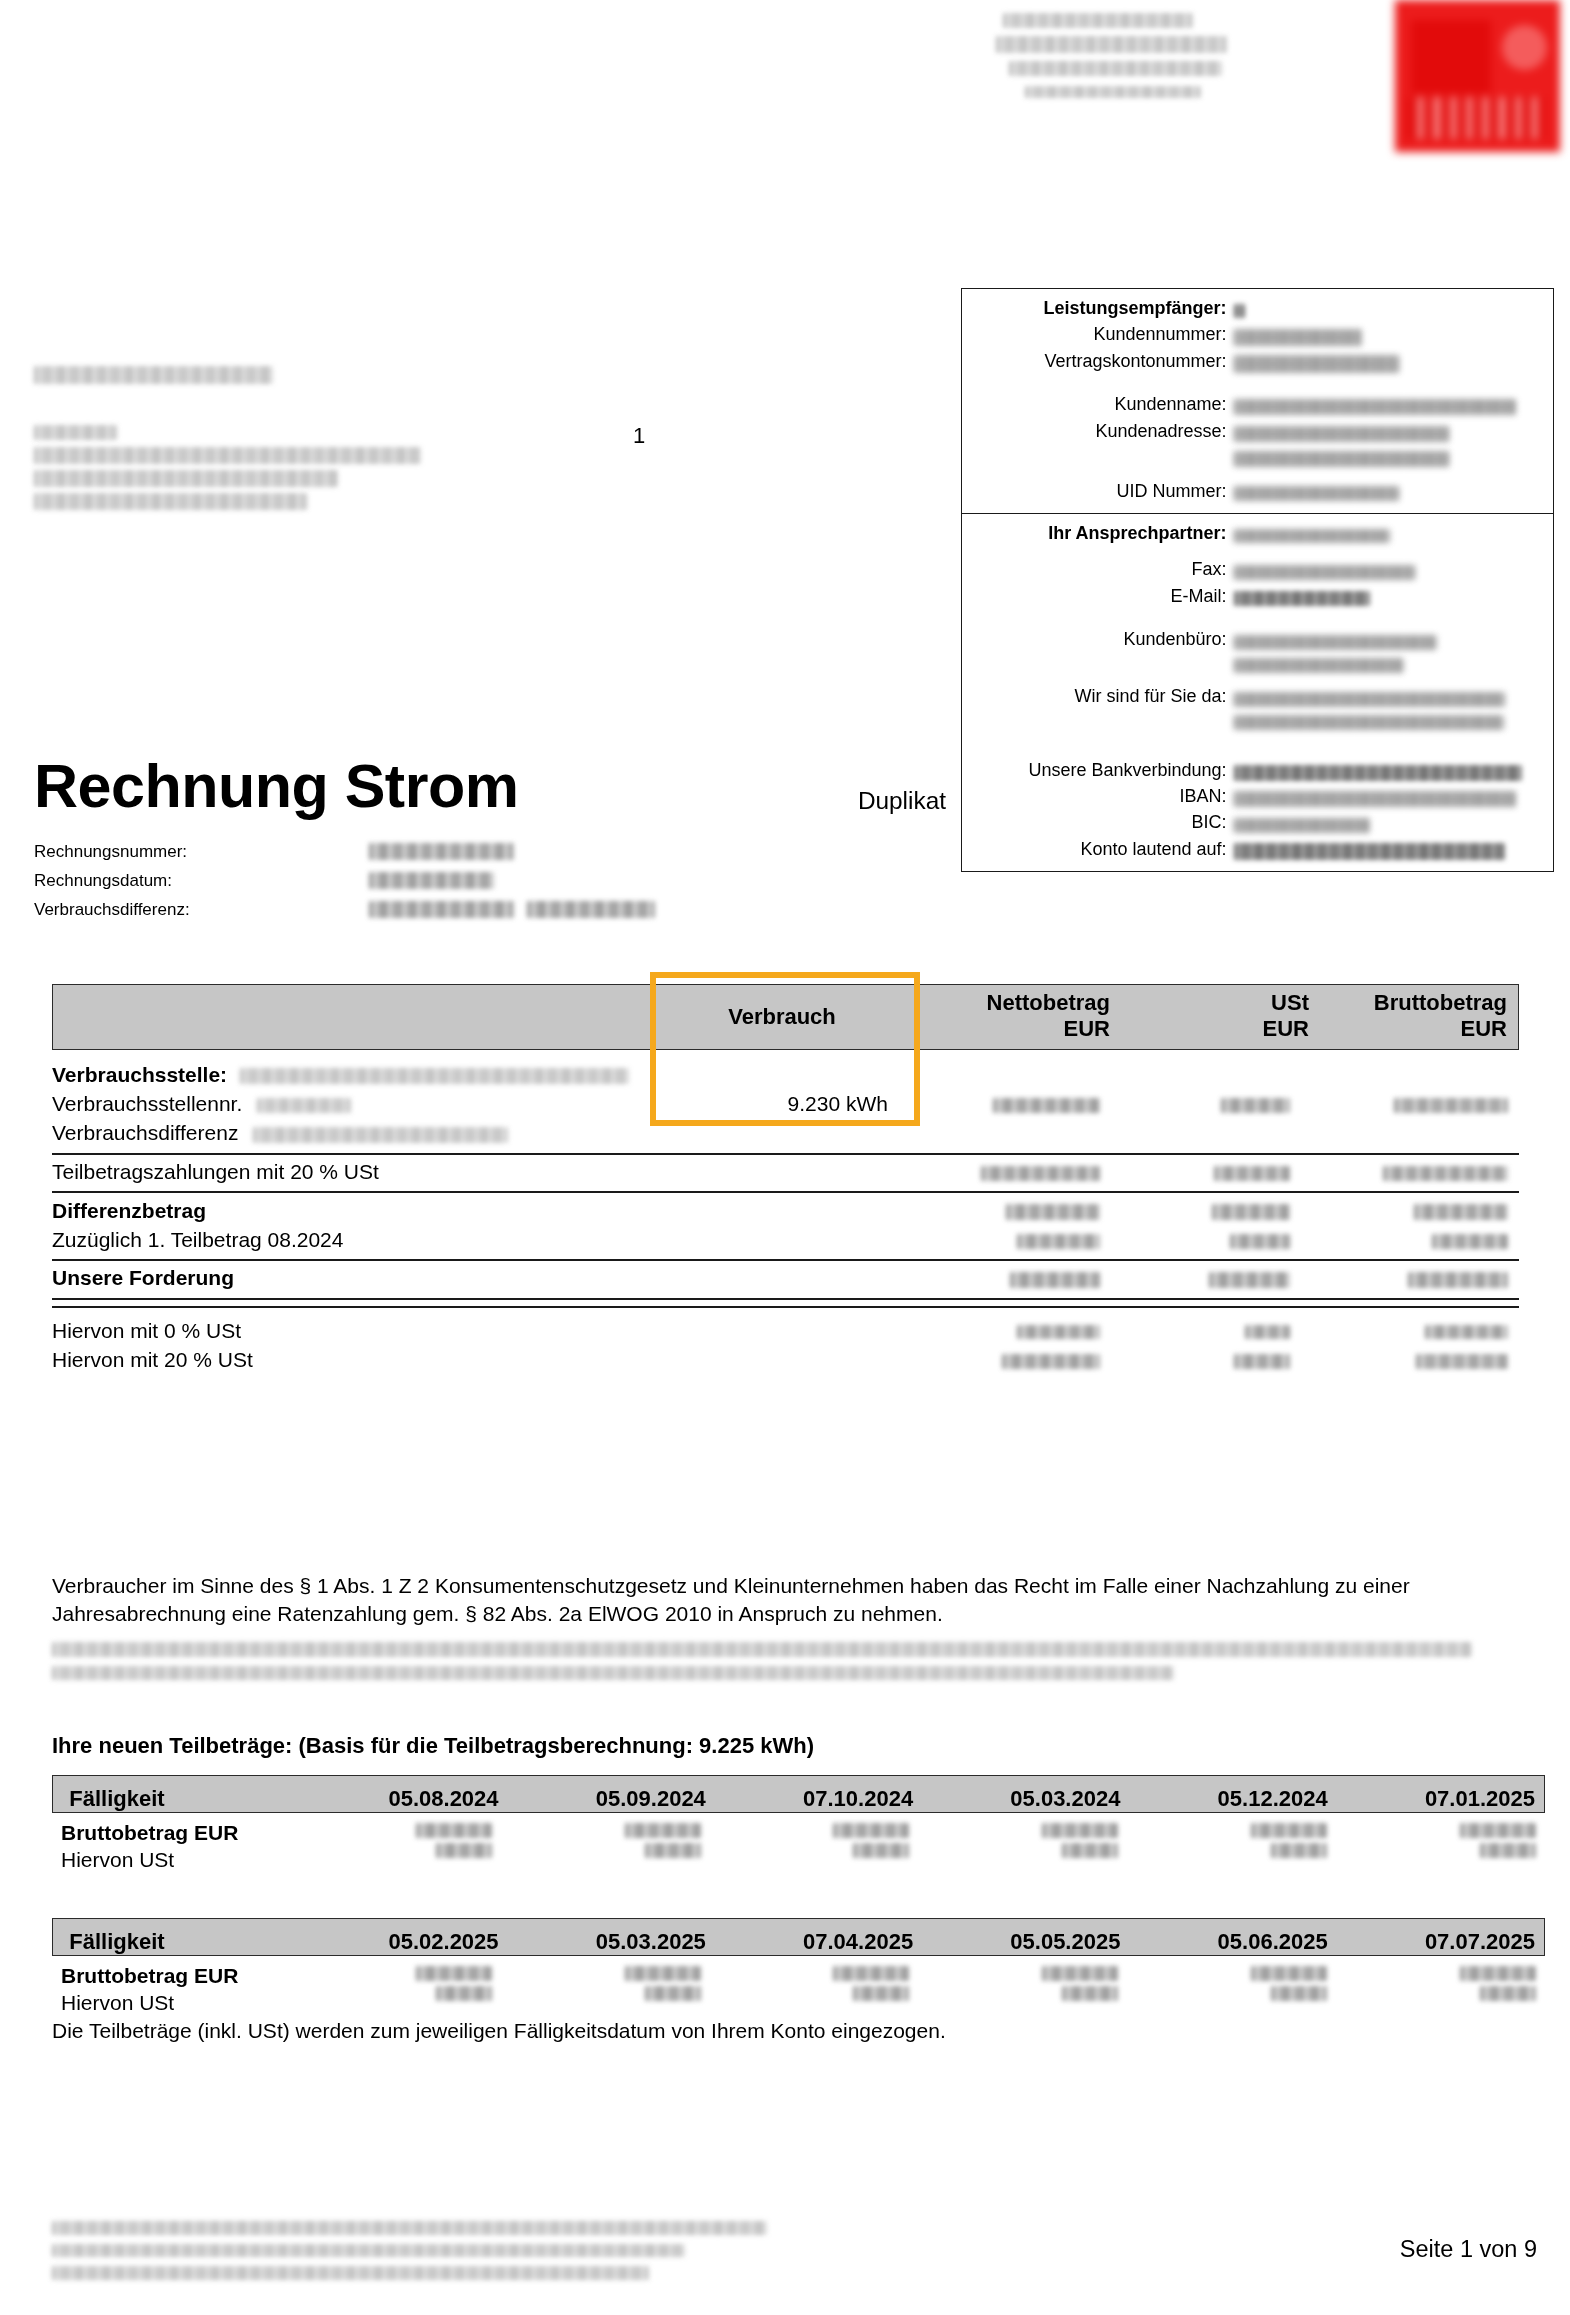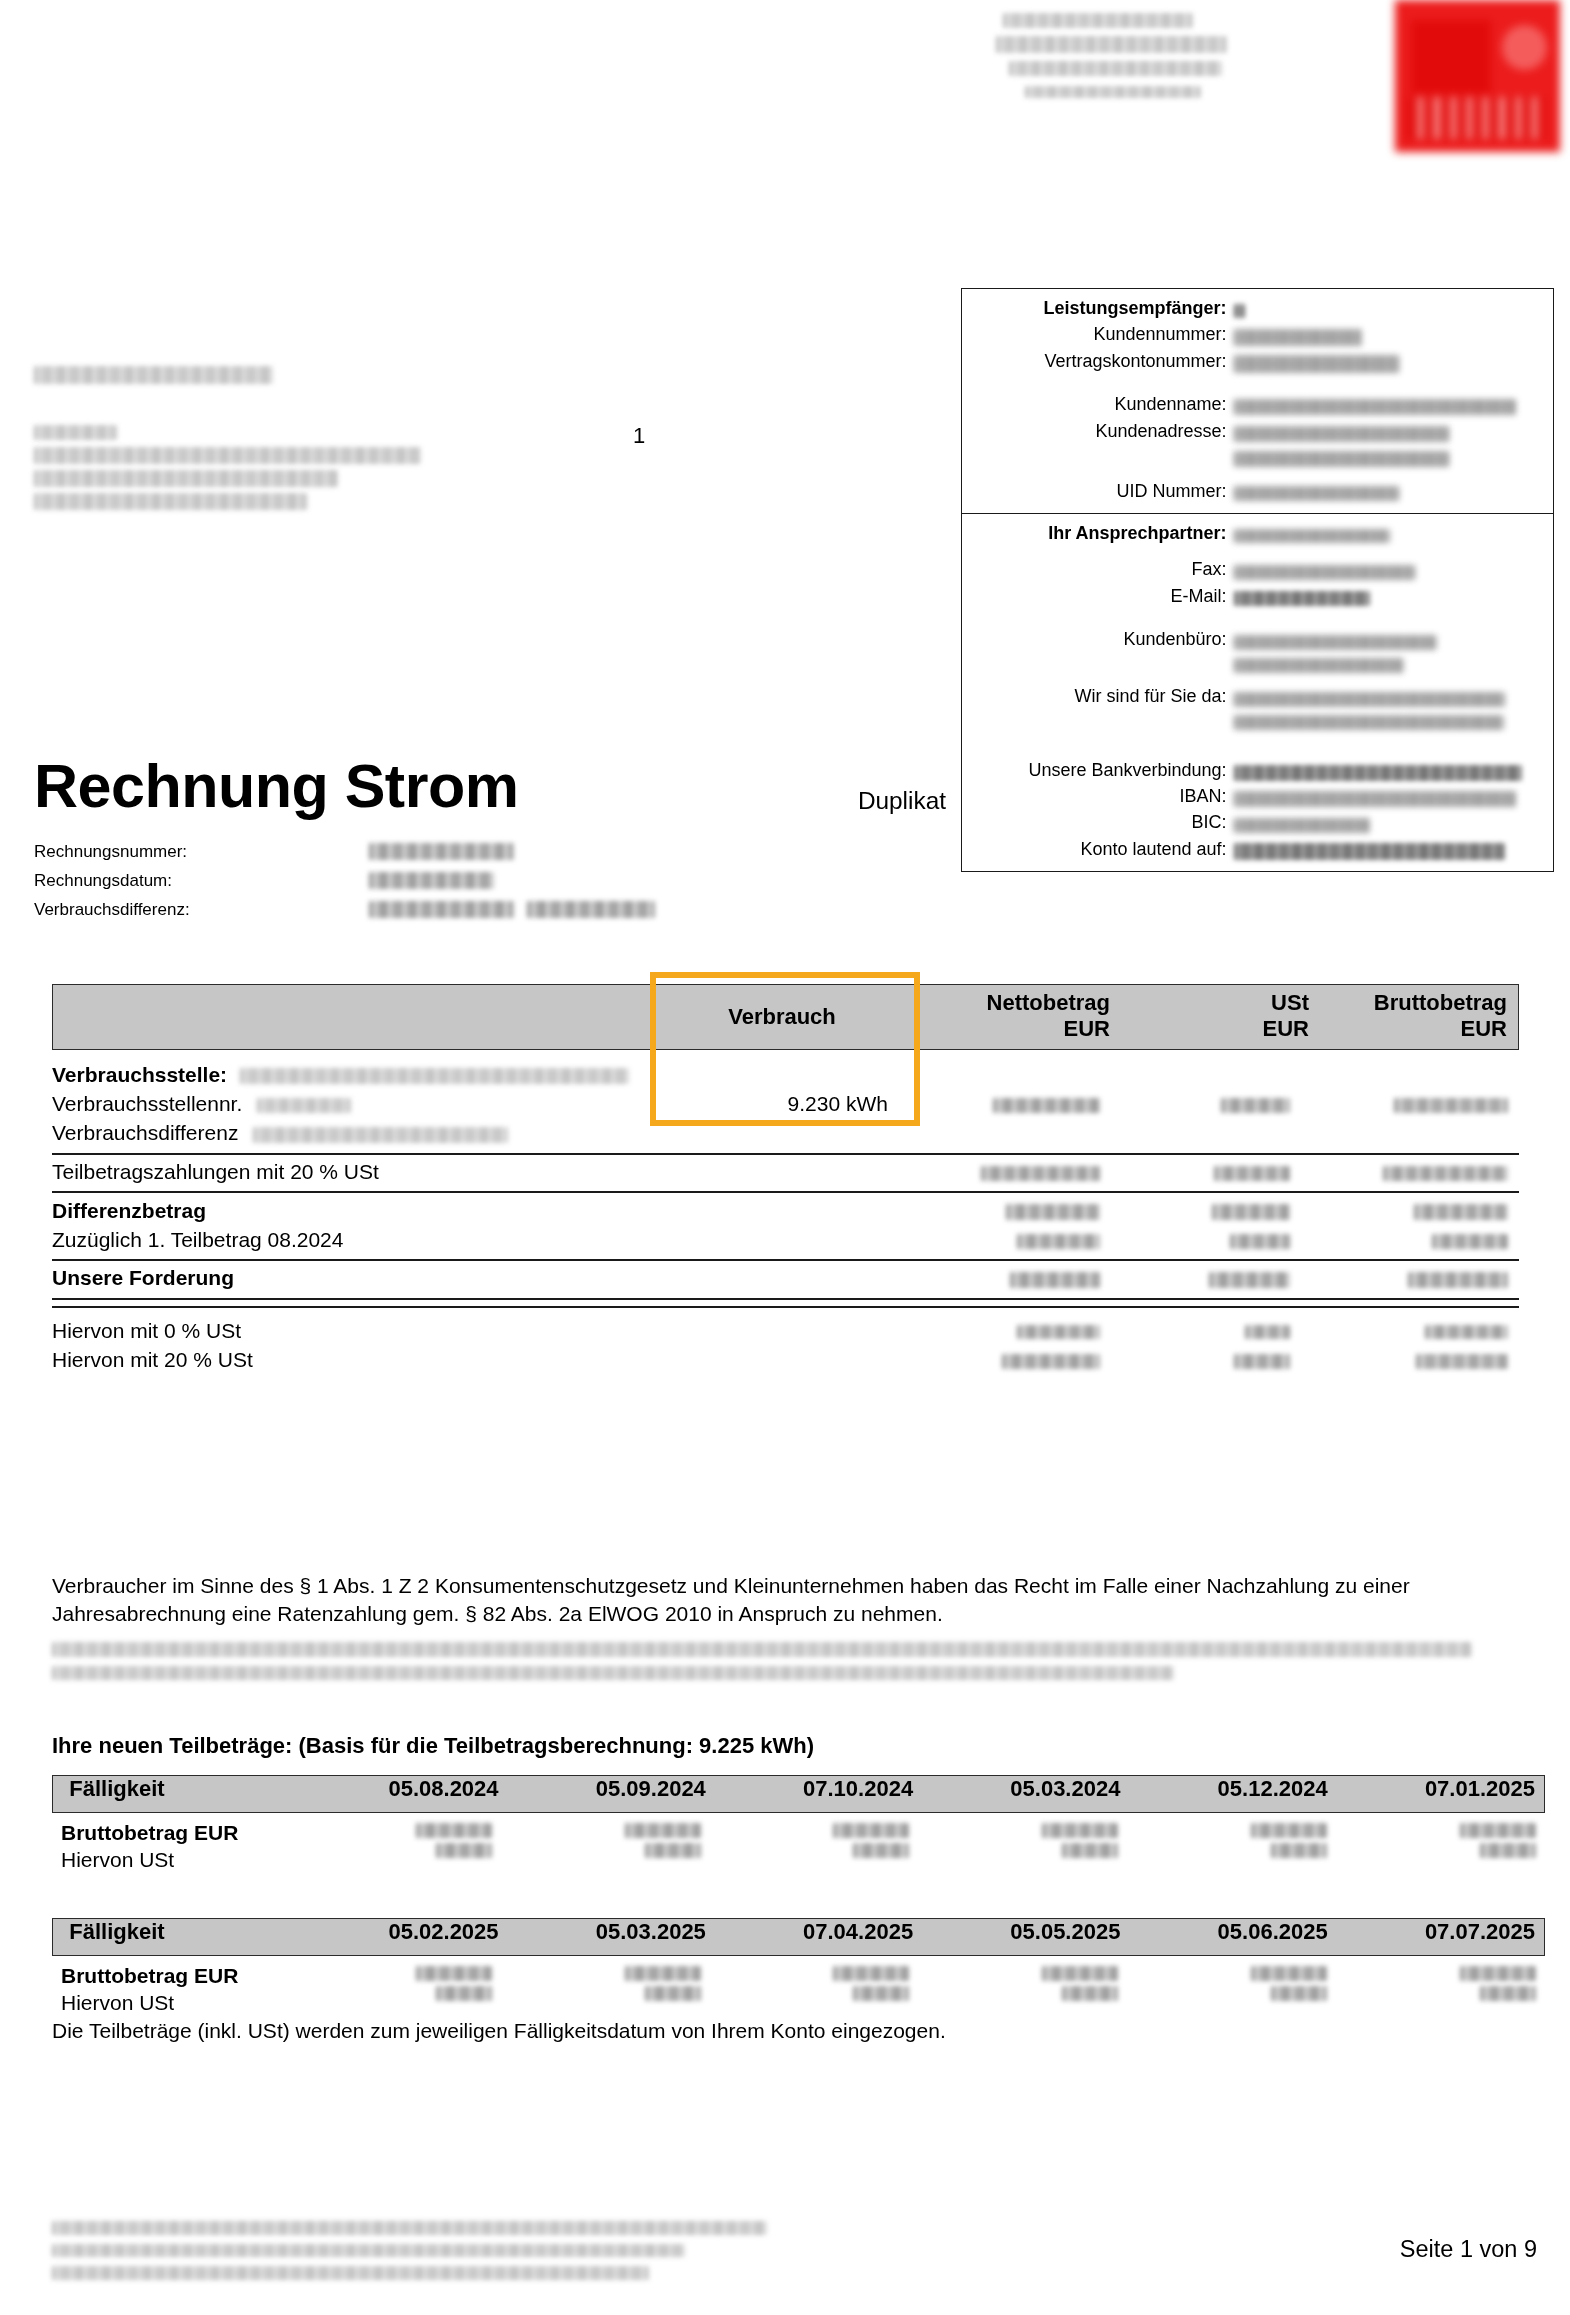--- a/index.html
+++ b/index.html
@@ -142,21 +142,21 @@
     font-size:21px;line-height:28px;
   }
   .legal-redact{position:absolute;left:52px;top:1642px;width:1465px;}
   .legal-redact .rl{display:block;height:14.5px;margin-bottom:9px;}
 
   
   .tb-title{position:absolute;left:52px;top:1733px;font-size:22px;font-weight:bold;}
   .tbl{position:absolute;left:52px;width:1493px;}
   .tbl-head{
     display:flex;background:#c6c6c6;border:1.4px solid #2b2b2b;
-    height:38px;align-items:flex-start;box-sizing:border-box;font-weight:bold;font-size:22px;
+    height:38px;align-items:flex-end;box-sizing:border-box;font-weight:bold;font-size:22px;
   }
   .tbl-head .th0{flex:0 0 231px;padding-left:16.3px;}
   .tbl-head .thd{flex:1 1 0;text-align:right;padding-right:9px;}
   .tbl-body{display:flex;padding-top:6.3px;}
   .tbl-body .tb0{flex:0 0 231px;padding-left:9px;font-size:21px;line-height:27px;}
   .tbl-body .tbd{flex:1 1 0;text-align:right;padding-right:9px;}
   .tbl-body .tbd span{display:block;height:15.4px;margin:3.6px 0 4.5px auto;}
 
   .closing{position:absolute;left:52px;top:2019px;font-size:21px;}
 

